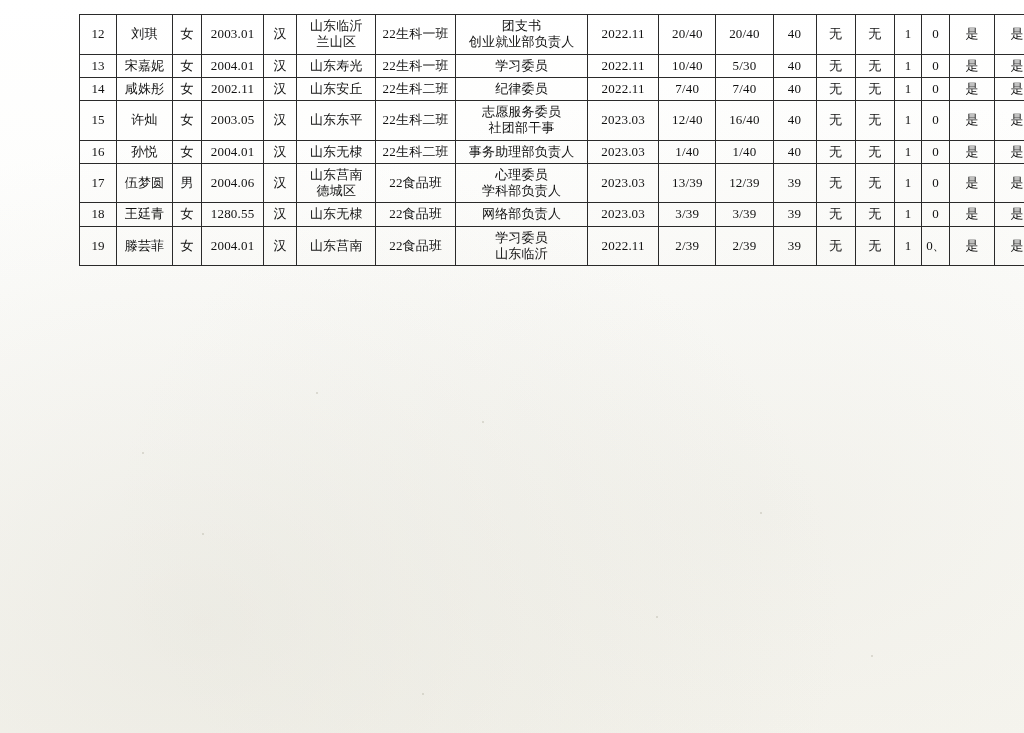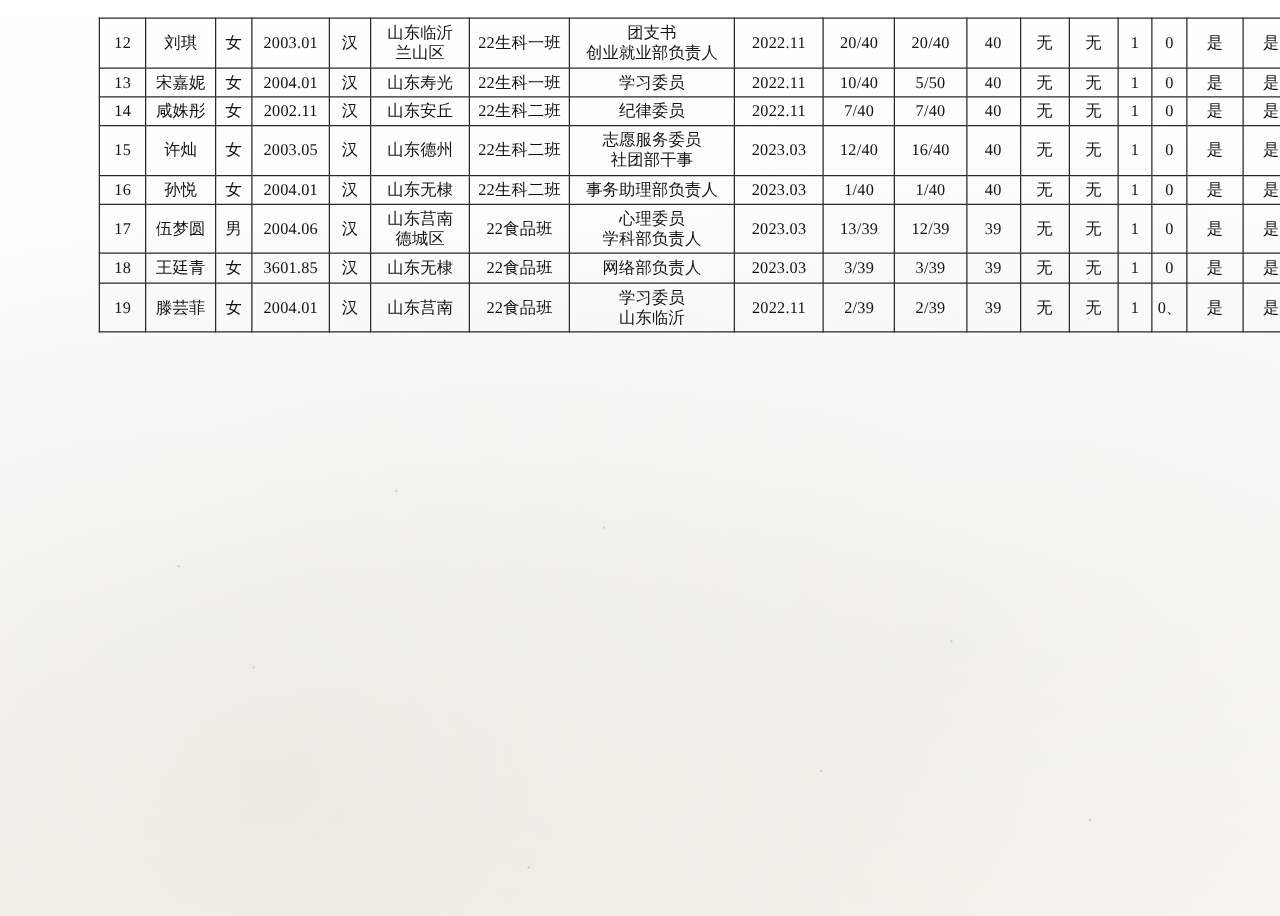--- a/index.html
+++ b/index.html
@@ -156,21 +156,21 @@
         <td class="ethnic">汉</td>
         <td class="home cell-lines">
           <span>山东寿光</span>
         </td>
         <td class="class">22生科一班</td>
         <td class="post cell-lines">
           <span>学习委员</span>
         </td>
         <td class="date">2022.11</td>
         <td class="rank">10/40</td>
-        <td class="rank">5/50</td>
+        <td class="rank">5/30</td>
         <td class="size">40</td>
         <td class="flag">无</td>
         <td class="flag">无</td>
         <td class="flag">1</td>
         <td class="flag">0</td>
         <td class="yn">是</td>
         <td class="yn">是</td>
       </tr>
 
       <tr>
@@ -198,21 +198,21 @@
         <td class="yn">是</td>
       </tr>
 
       <tr>
         <td class="num">15</td>
         <td class="name">许灿</td>
         <td class="gender">女</td>
         <td class="birth">2003.05</td>
         <td class="ethnic">汉</td>
         <td class="home cell-lines">
-          <span>山东德州</span>
+          <span>山东东平</span>
         </td>
         <td class="class">22生科二班</td>
         <td class="post cell-lines">
           <span>志愿服务委员</span>
           <span>社团部干事</span>
         </td>
         <td class="date">2023.03</td>
         <td class="rank">12/40</td>
         <td class="rank">16/40</td>
         <td class="size">40</td>
@@ -273,21 +273,21 @@
         <td class="flag">1</td>
         <td class="flag">0</td>
         <td class="yn">是</td>
         <td class="yn">是</td>
       </tr>
 
       <tr>
         <td class="num">18</td>
         <td class="name">王廷青</td>
         <td class="gender">女</td>
-        <td class="birth">3601.85</td>
+        <td class="birth">1280.55</td>
         <td class="ethnic">汉</td>
         <td class="home cell-lines">
           <span>山东无棣</span>
         </td>
         <td class="class">22食品班</td>
         <td class="post cell-lines">
           <span>网络部负责人</span>
         </td>
         <td class="date">2023.03</td>
         <td class="rank">3/39</td>

